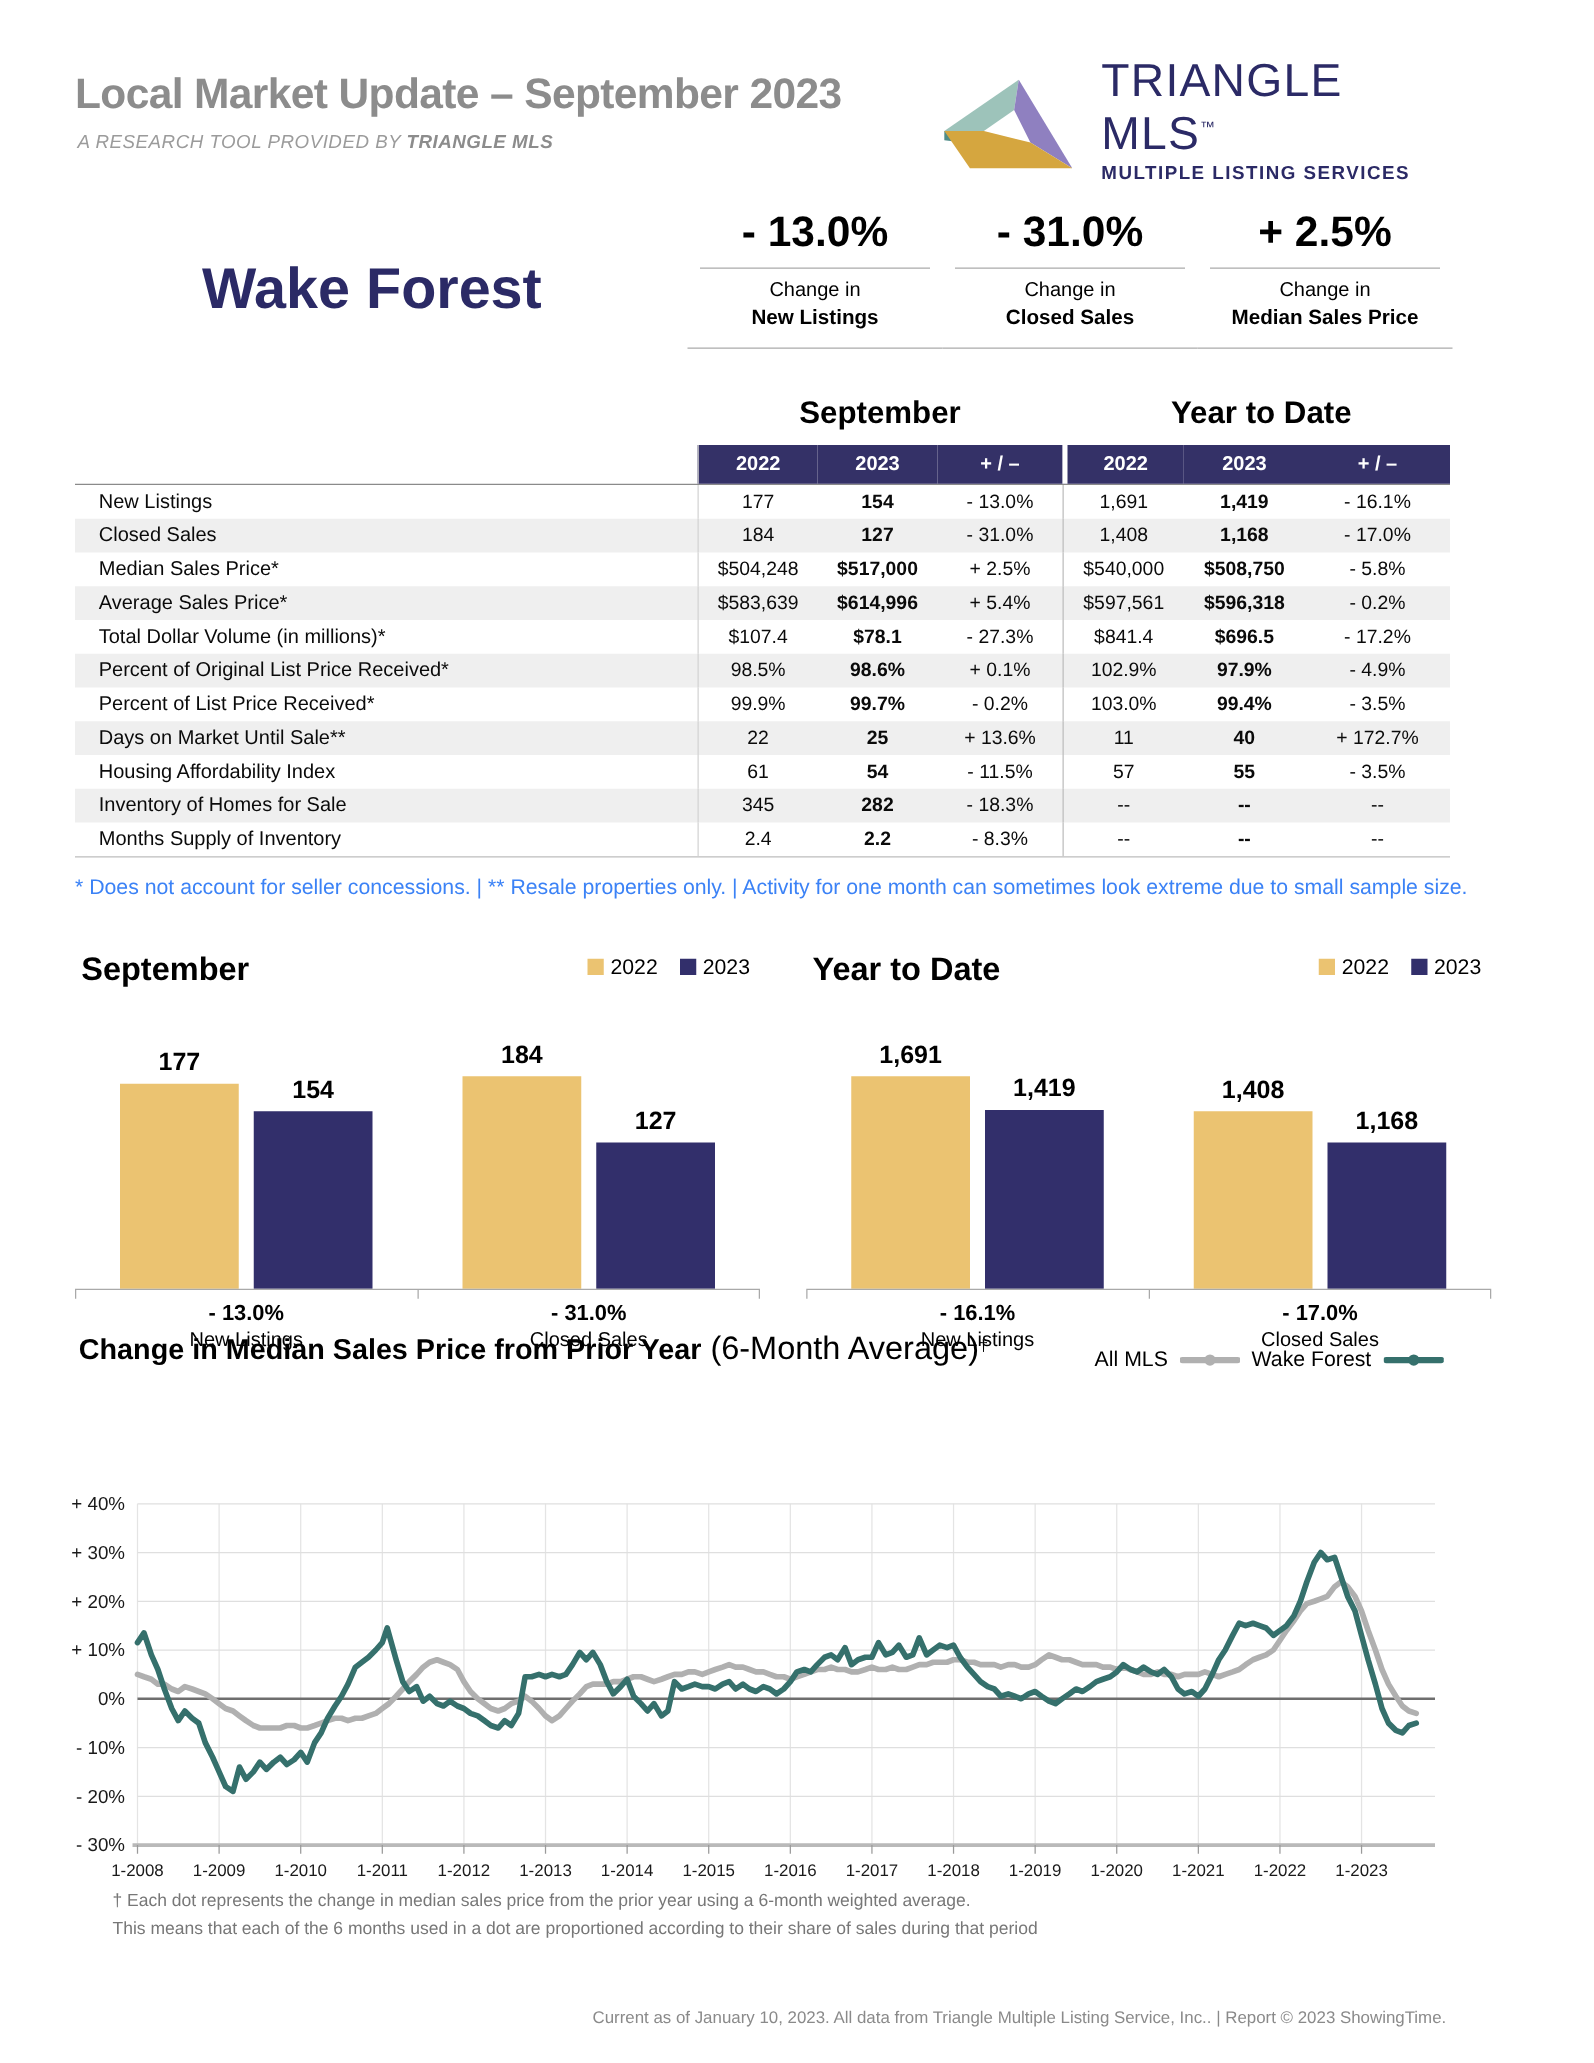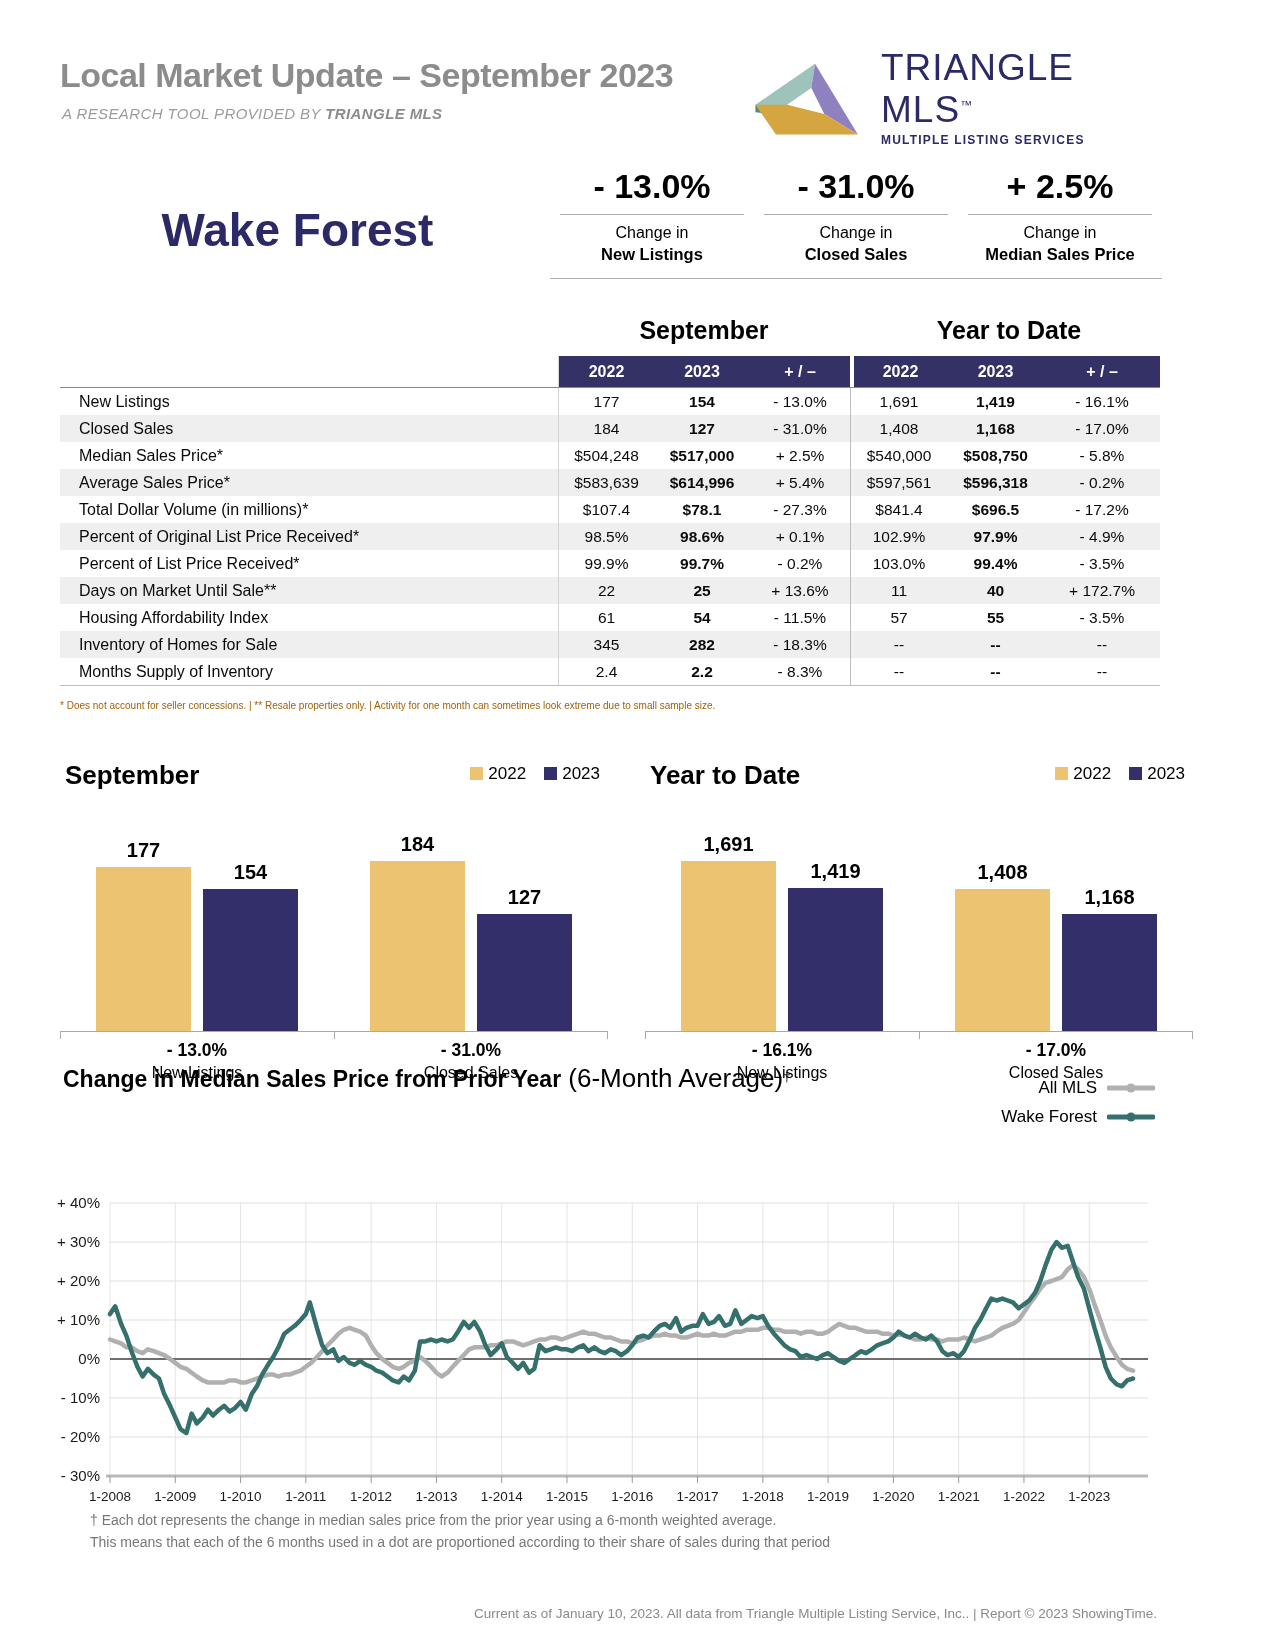--- a/index.html
+++ b/index.html
@@ -7,21 +7,21 @@
   .page { position:relative; width:1275px; height:1650px; background:#fff; overflow:hidden; }
 
   
   .hdr-title { position:absolute; left:60px; top:56px; font-size:34px; font-weight:700; color:#8C8C8C; letter-spacing:-0.5px; }
   .hdr-sub { position:absolute; left:62px; top:105px; font-size:15px; color:#9B9B9B; letter-spacing:0.4px;font-style:italic; }
   .hdr-sub b { color:#8C8C8C; }
   .logo { position:absolute; left:748px; top:52px; width:420px; height:95px; display:flex; align-items:flex-end; }
   .logo-txt { margin-left:12px; }
   .logo-name { font-size:37px; color:#2B2A66; letter-spacing:1px; font-weight:400; }
   .logo-name sup { font-size:12px; }
-  .logo-tag { font-size:12px; font-weight:700; color:#2B2A66; letter-spacing:1.2px; margin-top:2px; }
+  .logo-tag { font-size:15px; font-weight:700; color:#2B2A66; letter-spacing:1.2px; margin-top:2px; }
 
   
   .area-title { position:absolute; left:60px; top:203px; width:475px; text-align:center; font-size:46px; font-weight:700; color:#2B2A66; }
   .kpis { position:absolute; left:550px; top:158px; width:612px; display:flex; }
   .kpi { width:204px; padding:0 10px 14px 10px; text-align:center; border-bottom:1px solid #ABABAB; }
   .kpi-num { font-size:34px; font-weight:700; color:#000; height:56px; line-height:56px; }
   .kpi-labels { border-top:1px solid #ABABAB; padding-top:9px; }
   .kpi-l1 { font-size:16px; color:#000; }
   .kpi-l2 { font-size:16.5px; font-weight:700; color:#000; margin-top:3px; }
 
@@ -35,21 +35,21 @@
   .thead .tl { background:transparent; }
   .thead { border-bottom:1.5px solid #8A8A8A; }
   .thead .gapL { border-left:4px solid #fff; }
   .tl { text-align:left; padding-left:19px; font-size:16px; color:#0A0A0A; height:27px; line-height:27px; white-space:nowrap; }
   .tc { text-align:center; height:27px; line-height:27px; color:#0A0A0A; }
   .trow.alt { background:#EFEFEF; }
   .bold { font-weight:700; }
   .vsep1 { border-left:1px solid #D4D4D4; }
   .vsep2 { border-left:1px solid #BDBDBD; }
   .tbody-end { border-bottom:1px solid #BDBDBD; }
-  .tfoot { position:absolute; left:60px; top:700px; font-size:10px; color:#a16207; }
+  .tfoot { position:absolute; left:60px; top:700px; font-size:17px; color:#3b82f6; }
 
   
   .bar-chart { position:absolute; top:752px; width:548px; height:305px; }
   .bc-left { left:60px; } .bc-right { left:645px; }
   .bc-title { position:absolute; left:5px; top:8px; font-size:26px; font-weight:700; color:#000; }
   .bc-legend { position:absolute; right:8px; top:12px; display:flex; gap:18px; font-size:17px; color:#000; align-items:center; }
   .sw { display:inline-block; width:13px; height:13px; margin-right:5px; vertical-align:-1px; }
   .bc-plot { position:absolute; left:0; top:55px; width:100%; height:224px; display:flex; }
   .bc-group { width:50%; display:flex; justify-content:center; align-items:flex-end; gap:12px; height:100%; }
   .bar-col { display:flex; flex-direction:column; justify-content:flex-end; align-items:center; }
@@ -60,21 +60,21 @@
   .bc-cats { position:absolute; left:0; top:288px; width:100%; display:flex; }
   .bc-cat { width:50%; text-align:center; }
   .bc-chg { font-size:17.5px; font-weight:700; color:#000; }
   .bc-name { font-size:16px; color:#000; margin-top:3px; }
 
   
   .lc-title { position:absolute; left:63px; top:1063px; color:#000; }
   .lc-title .tb { font-size:23px; font-weight:700; }
   .lc-title .tn { font-size:26px; font-weight:400; }
   .lc-title sup { font-size:13px; }
-  .lc-legend { position:absolute; right:120px; top:1078px; display:flex; flex-direction:column; gap:9px; align-items:flex-end; }
+  .lc-legend { position:absolute; right:120px; top:1078px; display:flex; flex-direction:row; gap:9px; align-items:flex-end; }
   .lc-leg-row { display:flex; align-items:center; gap:10px; font-size:17px; color:#000; }
   .lc-svg { position:absolute; left:55px; top:1138px; }
 
   .dagger { position:absolute; left:90px; top:1510px; font-size:14px; color:#777; line-height:1.55; }
   .footer { position:absolute; right:118px; top:1606px; font-size:13.5px; color:#8A8A8A; }
 </style>
 </head>
 <body>
 
 <div class="page">

